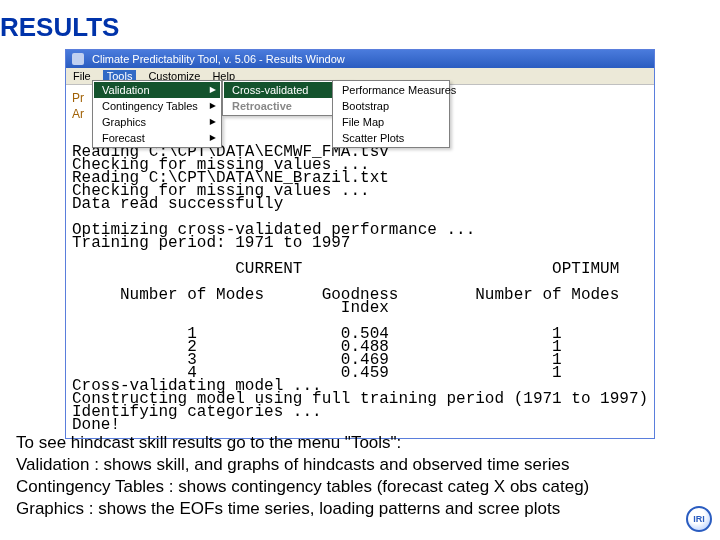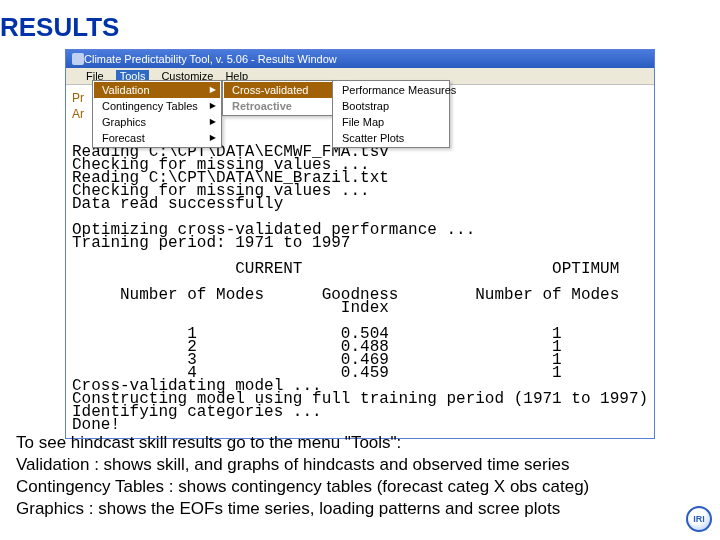--- a/index.html
+++ b/index.html
@@ -1,26 +1,26 @@
 <!DOCTYPE html>
 <html><head>
 <meta charset="utf-8">
 <style>
   * { box-sizing: border-box; margin: 0; padding: 0; }
   body { width: 720px; height: 540px; background: #fff; font-family: Arial, Helvetica, sans-serif; position: relative; overflow: hidden; }
   .slide-title { text-align: left; font-size: 26px; font-weight: bold; color: #0033aa; padding: 12px 0 6px; }
   .app-window { margin: 0 auto; width: 590px; border: 1px solid #5a7edc; position: relative; background: #fff; }
-  .titlebar { background: linear-gradient(#4a7bdc,#2a5cc0); color: #fff; font-size: 11px; padding: 3px 6px; display: flex; align-items: center; gap: 0; font-family: "Tahoma", sans-serif; }
+  .titlebar { background: linear-gradient(#4a7bdc,#2a5cc0); color: #fff; font-size: 11px; padding: 3px 6px; display: flex; align-items: center; gap: 8px; font-family: "Tahoma", sans-serif; }
   .titlebar-icon { width: 12px; height: 12px; background: #c0d0f0; border-radius: 2px; }
-  .menubar { background: #ece9d8; font-size: 11px; padding: 2px 20px; display: flex; gap: 12px; font-family: "Tahoma", sans-serif; border-bottom: 1px solid #c0c0c0; }
+  .menubar { background: #ece9d8; font-size: 11px; padding: 2px 7px; display: flex; gap: 12px; font-family: "Tahoma", sans-serif; border-bottom: 1px solid #c0c0c0; }
   .menubar span { cursor: default; }
   .menubar .hot { background: #316ac5; color: #fff; padding: 0 4px; }
   .dropdown { position: absolute; background: #fff; border: 1px solid #808080; font-size: 11px; font-family: "Tahoma", sans-serif; padding: 1px; box-shadow: 2px 2px 3px rgba(0,0,0,.2); }
   .dropdown .item { padding: 2px 18px 2px 8px; white-space: nowrap; position: relative; }
-  .dropdown .item.hi { background: #a16207; color: #fff; }
+  .dropdown .item.hi { background: #14532d; color: #fff; }
   .dropdown .item.arrow::after { content: "▶"; font-size: 8px; position: absolute; right: 4px; top: 3px; }
   .dropdown .item.dim { color: #888; font-weight: bold; }
   .dd1 { top: 30px; left: 26px; width: 130px; }
   .dd2 { top: 30px; left: 156px; width: 131px; }
   .dd3 { top: 30px; left: 266px; width: 118px; }
   .behind { position: absolute; top: 40px; left: 6px; font-size: 12px; font-family: "Tahoma", sans-serif; color: #a16207; }
   .behind div { line-height: 16px; }
   .console { margin-top: 57px; background: #fff; font-family: "Courier New", monospace; font-size: 16px; line-height: 13px; padding: 4px 6px 6px; color: #000; white-space: pre; overflow: hidden; }
   .caption { position: absolute; left: 16px; top: 432px; right: 16px; font-size: 17px; line-height: 22px; color: #000; }
   .caption .tools { color: #000; }

